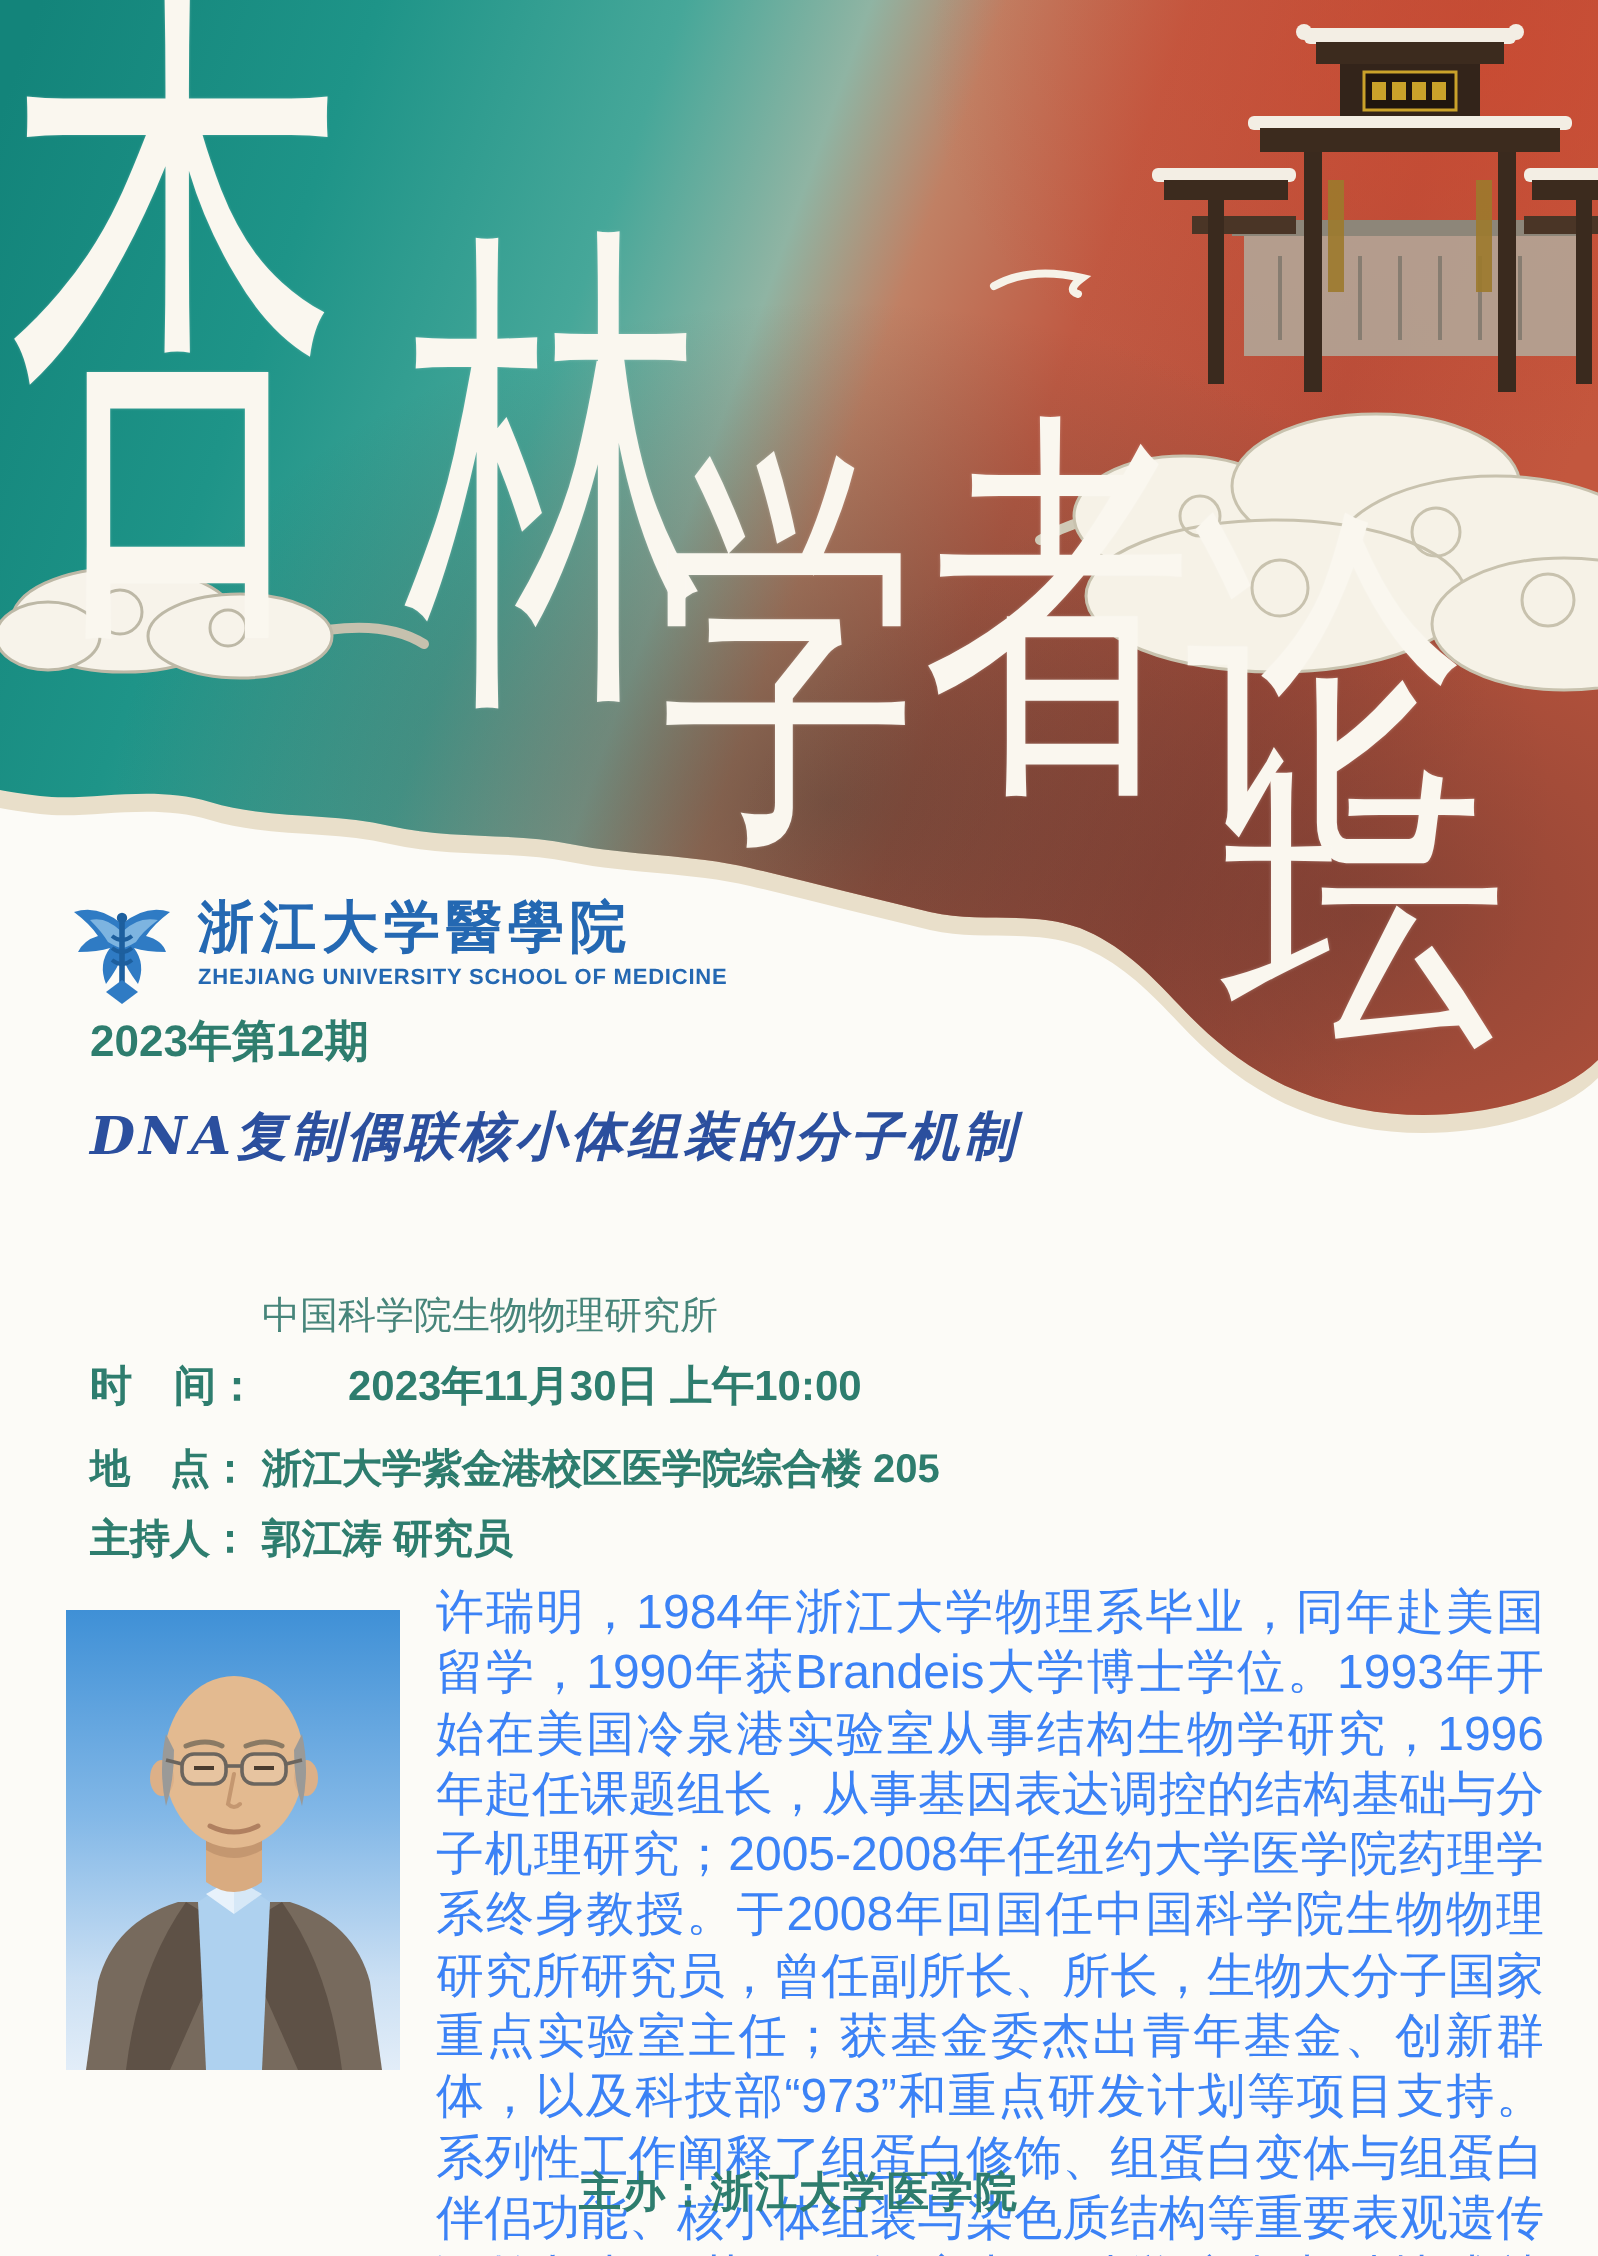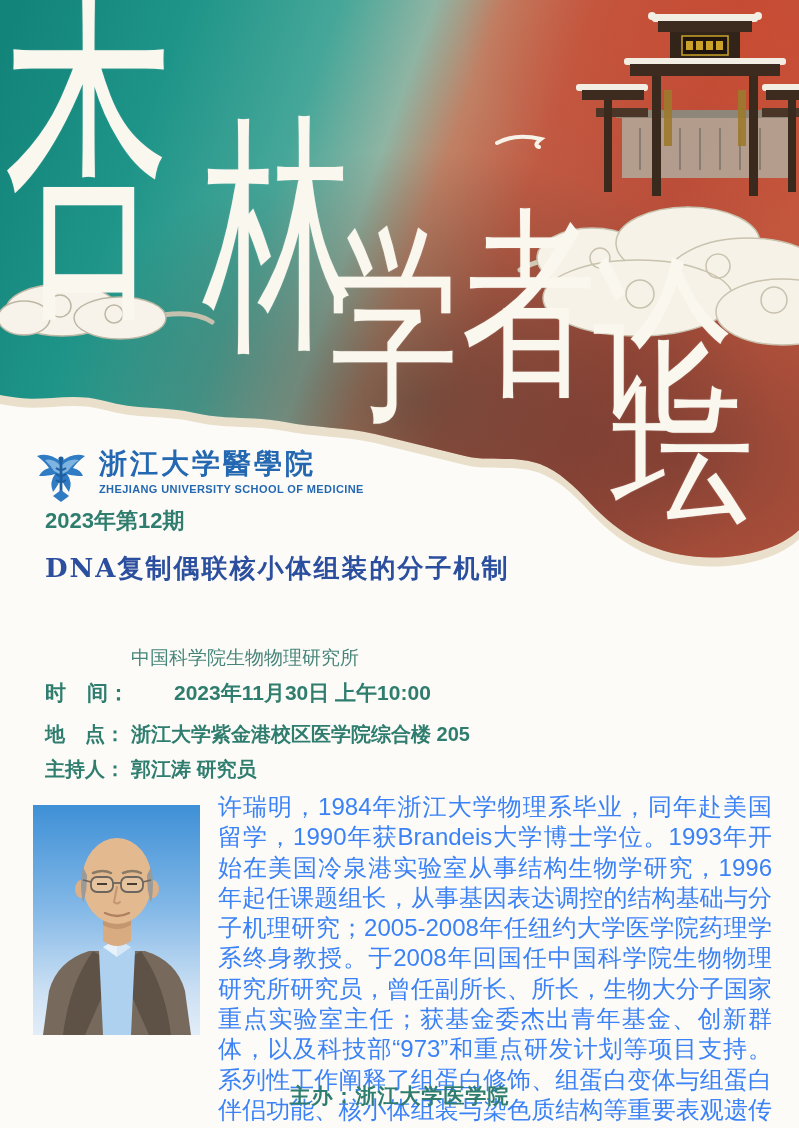--- a/index.html
+++ b/index.html
@@ -29,21 +29,21 @@
     color:#2468b2;font-size:28px;font-weight:bold;letter-spacing:3px;
     font-family:"DejaVu Serif","Liberation Serif",serif;line-height:1.15;
   }
   .logo-en{color:#2468b2;font-size:11px;font-weight:bold;letter-spacing:.4px;margin-top:3px;}
   
   .issue{
     position:absolute;left:45px;top:506px;font-size:22px;font-weight:bold;color:#2e7d6e;
   }
   .lect-title{
     position:absolute;left:45px;top:551px;font-size:26px;font-weight:bold;color:#2b4f9e;
-    letter-spacing:2px;font-family:"DejaVu Serif","Liberation Serif",serif;
+    letter-spacing:2px;font-family:"DejaVu Serif","Liberation Serif",serif;font-style:italic;
   }
   .irow{position:absolute;left:45px;display:flex;color:#2e7d6e;}
   .irow .lbl{font-weight:bold;width:86px;flex:none;}
   .irow .val{font-weight:bold;}
   .r-speaker{top:609px;font-size:20px;}
   .r-affil{top:645px;font-size:19px;}
   .r-affil .lbl{width:86px;}
   .r-affil .val{font-weight:normal;color:#47857a;}
   .r-time{top:679px;font-size:21px;gap:43px;}
   .r-loc{top:721px;font-size:20px;}

